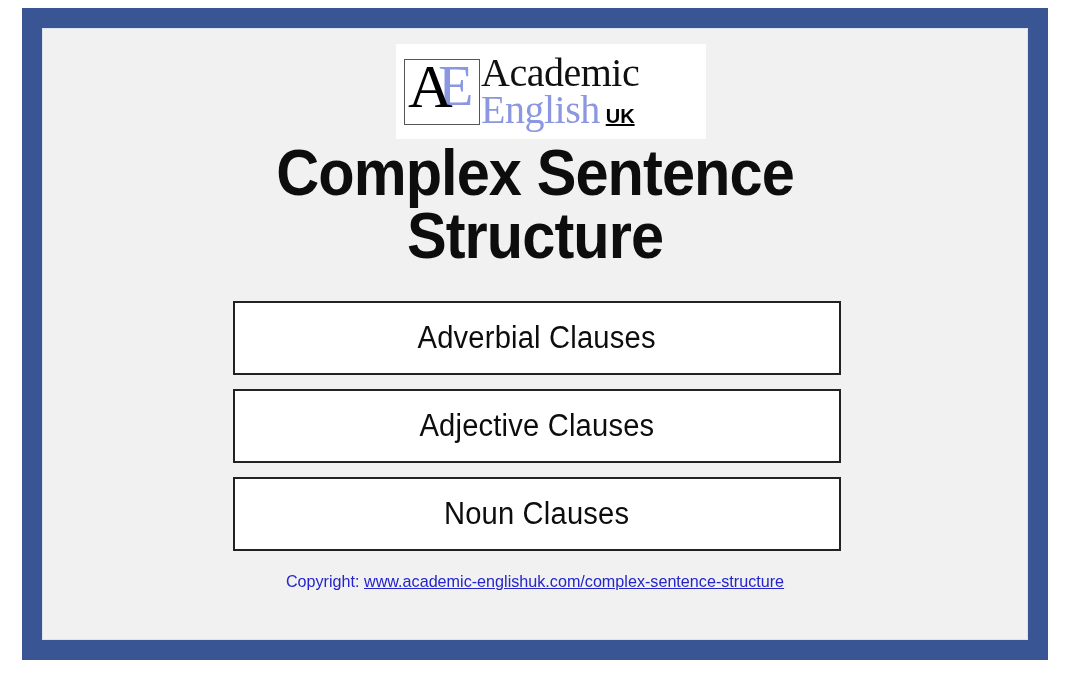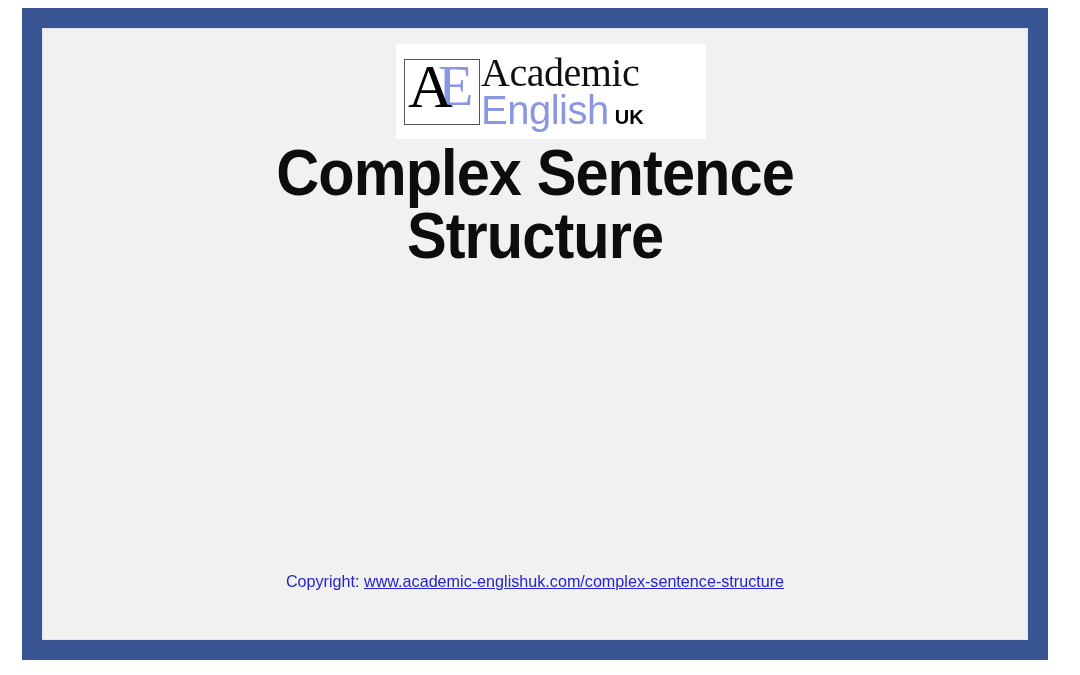--- a/index.html
+++ b/index.html
@@ -89,31 +89,32 @@
     font-family: "Liberation Serif", serif;
     font-size: 40px;
     color: #101010;
     letter-spacing: -0.5px;
   }
   #logo-line-2 {
     display: flex;
     align-items: baseline;
   }
   #logo-english {
-    font-family: Liberation Sans, sans-serif;
+    font-family: Liberation Serif, serif;
     font-size: 40px;
     color: #8b97e0;
     letter-spacing: -0.5px;
   }
   #logo-uk {
     font-family: "Liberation Sans", sans-serif;
     font-weight: bold;
     font-size: 20px;
     color: #000000;
     margin-left: 6px;
+    text-decoration: underline;
   }
 
   
   #slide-title {
     position: absolute;
     left: 0;
     top: 113px;
     width: 100%;
     text-align: center;
     font-family: "Liberation Sans", sans-serif;
@@ -189,20 +190,31 @@
           <span id="logo-uk">UK</span>
         </div>
       </div>
     </div>
 
     <div id="slide-title">
       <div>Complex Sentence</div>
       <div>Structure</div>
     </div>
 
+    <div id="clause-list">
+      <div class="clause-box">
+        <span class="clause-label">Adverbial Clauses</span>
+      </div>
+      <div class="clause-box">
+        <span class="clause-label">Adjective Clauses</span>
+      </div>
+      <div class="clause-box">
+        <span class="clause-label">Noun Clauses</span>
+      </div>
+    </div>
 
     <div id="copyright-line">
       <span id="copyright-label">Copyright:</span>
       <span id="copyright-url">www.academic-englishuk.com/complex-sentence-structure</span>
     </div>
 
   </div>
 </div>
 
 </body></html>

